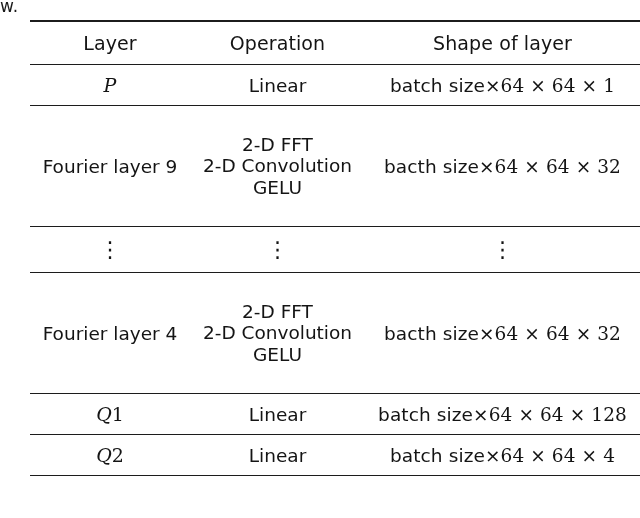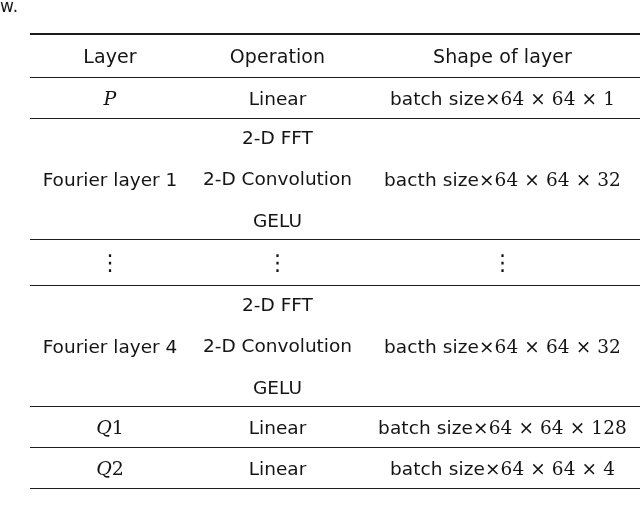--- a/index.html
+++ b/index.html
@@ -39,21 +39,20 @@
     position: absolute;
     left: 30px;
     top: 20px;
     width: 610px;
   }
 
   table.spec {
     border-collapse: collapse;
     width: 610px;
     table-layout: fixed;
-    margin-top: 13px;
   }
 
   table.spec td, table.spec th {
     padding: 0;
     margin: 0;
     text-align: center;
     vertical-align: middle;
     font-weight: normal;
     color: #141414;
   }
@@ -93,21 +92,21 @@
   tr.block td {
     font-size: 18.5px;
     height: 120px;
   }
 
   .op-stack {
     display: flex;
     flex-direction: column;
     justify-content: center;
     align-items: center;
-    gap: 22px;
+    gap: 2px;
     line-height: 1.05;
   }
 
   
   .mathit {
     font-family: "DejaVu Serif", serif;
     font-style: italic;
     font-size: 19px;
   }
   .mathnum {
@@ -176,21 +175,21 @@
           </td>
           <td>
             <span class="celltext">Linear</span>
           </td>
           <td>
             <span class="shape"><span class="lbl">batch size</span><span class="times-sm">×</span><span class="num">64</span><span class="times-lg"> × </span><span class="num">64</span><span class="times-lg"> × </span><span class="num">1</span></span>
           </td>
         </tr>
 
         <tr class="block rule-mid">
-          <td>Fourier layer 1</td>
+          <td>Fourier layer 9</td>
           <td>
             <div class="op-stack">
               <span>2-D FFT</span>
               <span>2-D Convolution</span>
               <span>GELU</span>
             </div>
           </td>
           <td>
             <span class="shape"><span class="lbl">bacth size</span><span class="times-sm">×</span><span class="num">64</span><span class="times-lg"> × </span><span class="num">64</span><span class="times-lg"> × </span><span class="num">32</span></span>
           </td>

